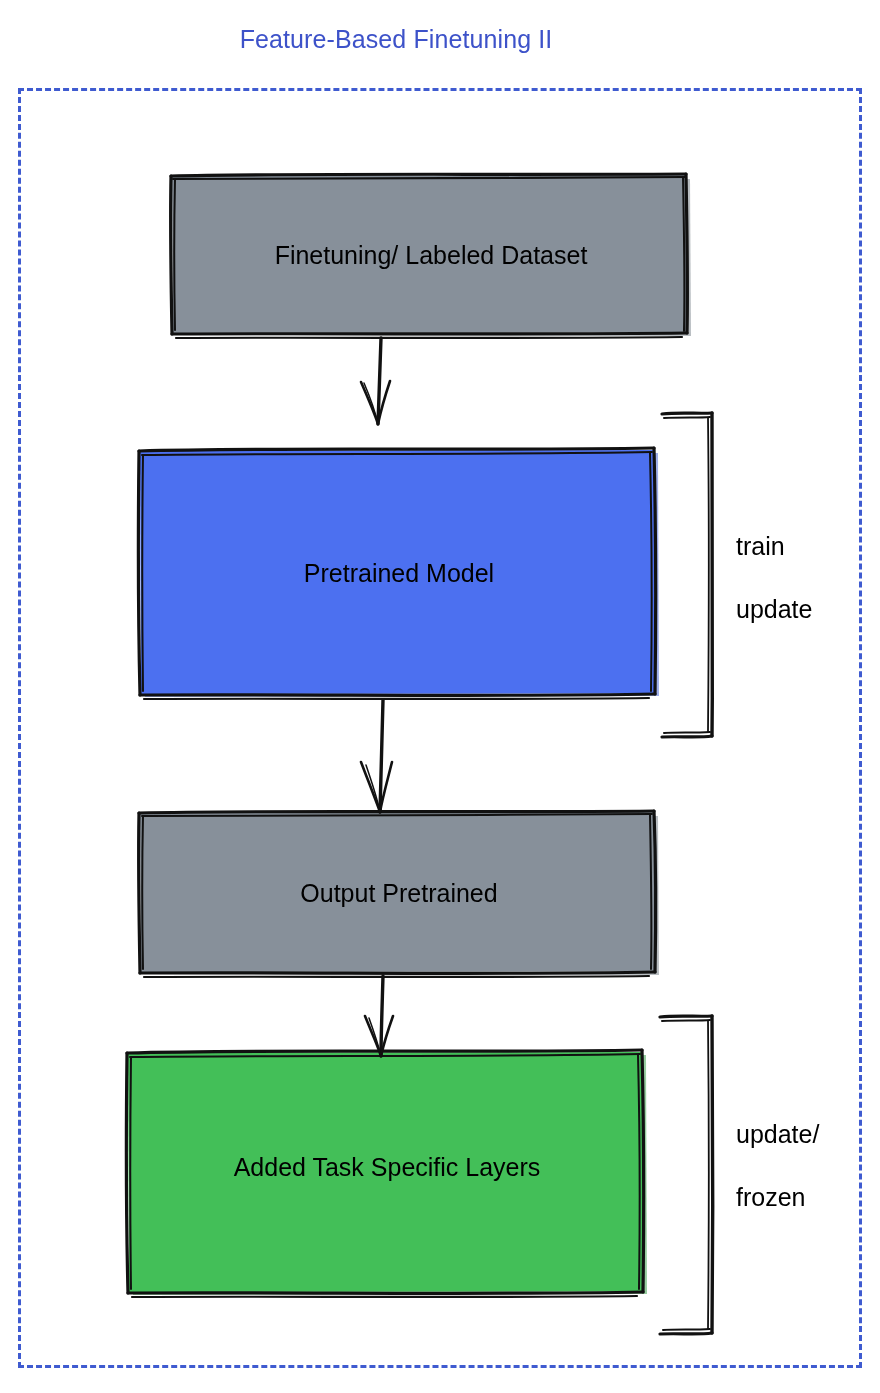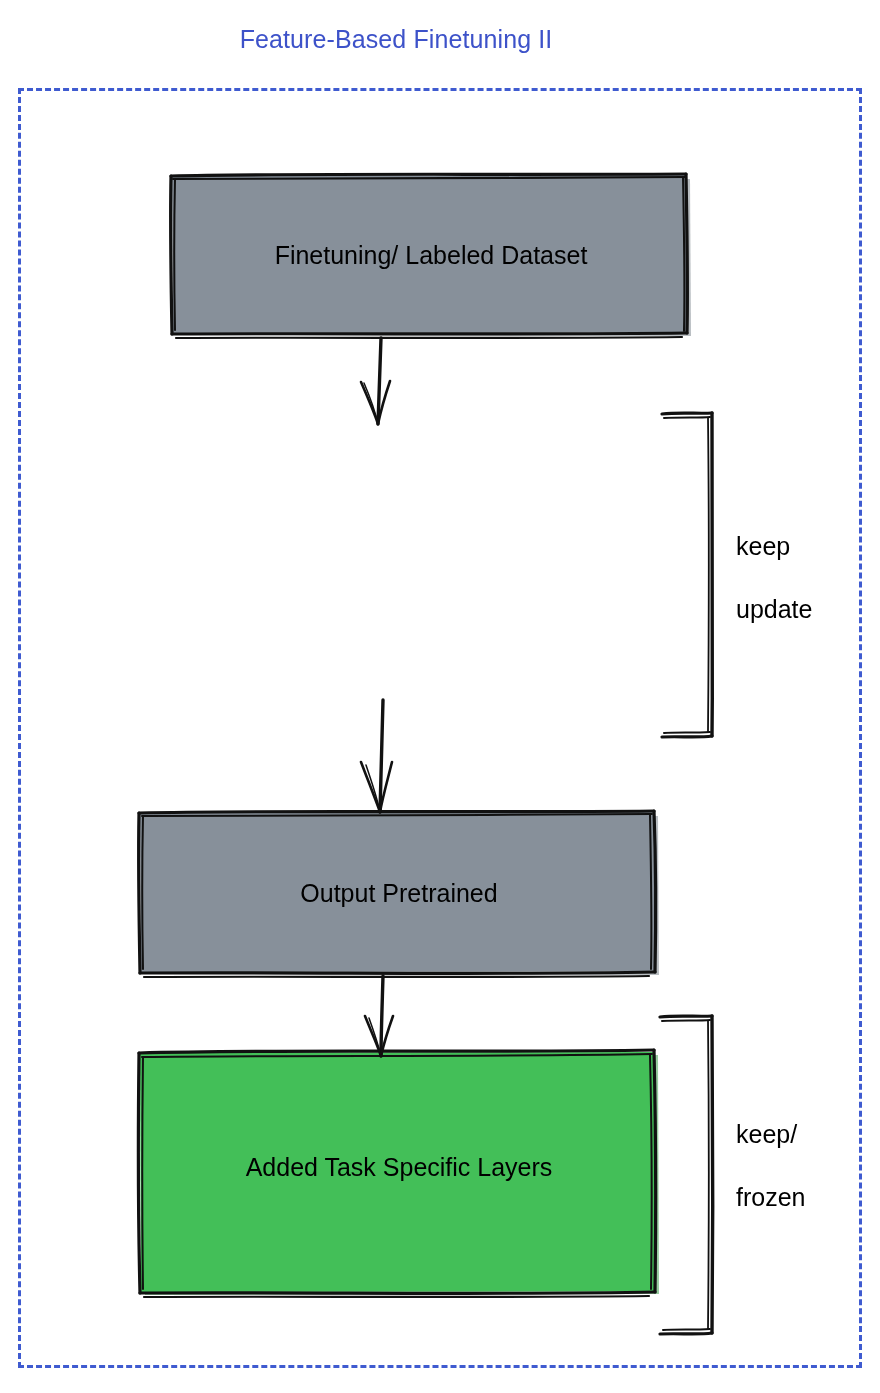--- a/index.html
+++ b/index.html
@@ -122,40 +122,57 @@
         <path d="M521,10 C522,60 523,120 522,164" fill="none" stroke="#111111" stroke-width="2" stroke-linecap="round"></path>
         <path d="M525,166 C380,168 170,166 10,167" fill="none" stroke="#111111" stroke-width="3.2" stroke-linecap="round"></path>
         <path d="M520,170 C360,172 160,170 14,171" fill="none" stroke="#111111" stroke-width="2.2" stroke-linecap="round"></path>
         <path d="M10,167 C9,115 8,60 9,9" fill="none" stroke="#111111" stroke-width="3.2" stroke-linecap="round"></path>
         <path d="M13,163 C12,112 12,58 13,12" fill="none" stroke="#111111" stroke-width="2" stroke-linecap="round"></path>
       </svg>
     </div>
     <div class="node-label">Finetuning/ Labeled Dataset</div>
   </div>
 
+  <div class="node" style="left:138px; top:450px; width:522px; height:246px;">
+    <div class="node-shell">
+      <svg width="538" height="262" viewBox="0 0 538 262" aria-hidden="true">
+        <path d="M14,12 L528,11 L529,254 L15,255 Z" fill="#3f5fd6" opacity="0.5"></path>
+        <path d="M10,9 L524,8 L525,251 L11,252 Z" fill="#4c70f0"></path>
+        <path d="M9,9 C140,5 340,9 524,6" fill="none" stroke="#111111" stroke-width="3.2" stroke-linecap="round"></path>
+        <path d="M12,13 C160,11 360,13 522,10" fill="none" stroke="#111111" stroke-width="2" stroke-linecap="round"></path>
+        <path d="M524,6 C526,90 526,180 525,252" fill="none" stroke="#111111" stroke-width="3.2" stroke-linecap="round"></path>
+        <path d="M520,11 C522,95 522,180 521,249" fill="none" stroke="#111111" stroke-width="2" stroke-linecap="round"></path>
+        <path d="M525,252 C380,255 170,252 10,253" fill="none" stroke="#111111" stroke-width="3.2" stroke-linecap="round"></path>
+        <path d="M519,256 C350,258 150,256 14,257" fill="none" stroke="#111111" stroke-width="2.2" stroke-linecap="round"></path>
+        <path d="M10,253 C8,170 8,90 9,9" fill="none" stroke="#111111" stroke-width="3.2" stroke-linecap="round"></path>
+        <path d="M13,249 C12,170 12,90 13,13" fill="none" stroke="#111111" stroke-width="2" stroke-linecap="round"></path>
+      </svg>
+    </div>
+    <div class="node-label">Pretrained Model</div>
+  </div>
 
   <div class="node" style="left:138px; top:812px; width:522px; height:162px;">
     <div class="node-shell">
       <svg width="538" height="178" viewBox="0 0 538 178" aria-hidden="true">
         <path d="M14,11 L528,12 L529,171 L15,170 Z" fill="#7f888f" opacity="0.55"></path>
         <path d="M10,9 L524,8 L525,167 L11,168 Z" fill="#87909a"></path>
         <path d="M9,9 C130,6 330,9 524,7" fill="none" stroke="#111111" stroke-width="3.2" stroke-linecap="round"></path>
         <path d="M12,12 C150,10 350,12 522,10" fill="none" stroke="#111111" stroke-width="2" stroke-linecap="round"></path>
         <path d="M524,7 C526,60 526,120 525,168" fill="none" stroke="#111111" stroke-width="3.2" stroke-linecap="round"></path>
         <path d="M520,11 C521,62 522,120 521,165" fill="none" stroke="#111111" stroke-width="2" stroke-linecap="round"></path>
         <path d="M525,168 C380,171 170,168 10,169" fill="none" stroke="#111111" stroke-width="3.2" stroke-linecap="round"></path>
         <path d="M519,172 C350,174 150,172 14,173" fill="none" stroke="#111111" stroke-width="2.2" stroke-linecap="round"></path>
         <path d="M10,169 C9,115 8,60 9,9" fill="none" stroke="#111111" stroke-width="3.2" stroke-linecap="round"></path>
         <path d="M13,165 C12,112 12,58 13,12" fill="none" stroke="#111111" stroke-width="2" stroke-linecap="round"></path>
       </svg>
     </div>
     <div class="node-label">Output Pretrained</div>
   </div>
 
-  <div class="node" style="left:138px; top:1052px; width:522px; height:230px;">
+  <div class="node" style="left:126px; top:1052px; width:522px; height:230px;">
     <div class="node-shell">
       <svg width="538" height="258" viewBox="0 0 538 258" aria-hidden="true">
         <path d="M14,12 L528,11 L529,250 L15,251 Z" fill="#2f9c42" opacity="0.5"></path>
         <path d="M10,9 L524,8 L525,247 L11,248 Z" fill="#43bf58"></path>
         <path d="M9,9 C140,5 340,9 524,6" fill="none" stroke="#111111" stroke-width="3.2" stroke-linecap="round"></path>
         <path d="M12,13 C160,11 360,13 522,10" fill="none" stroke="#111111" stroke-width="2" stroke-linecap="round"></path>
         <path d="M524,6 C526,90 526,175 525,248" fill="none" stroke="#111111" stroke-width="3.2" stroke-linecap="round"></path>
         <path d="M520,11 C522,92 522,176 521,245" fill="none" stroke="#111111" stroke-width="2" stroke-linecap="round"></path>
         <path d="M525,248 C380,251 170,248 10,249" fill="none" stroke="#111111" stroke-width="3.2" stroke-linecap="round"></path>
         <path d="M519,252 C350,254 150,252 14,253" fill="none" stroke="#111111" stroke-width="2.2" stroke-linecap="round"></path>
@@ -202,22 +219,22 @@
       <path d="M660,1017 C678,1015 700,1017 712,1016" fill="none" stroke="#111111" stroke-width="3.2" stroke-linecap="round"></path>
       <path d="M662,1021 C680,1020 700,1021 710,1020" fill="none" stroke="#111111" stroke-width="2" stroke-linecap="round"></path>
       <path d="M712,1016 C713,1110 713,1230 712,1333" fill="none" stroke="#111111" stroke-width="3.4" stroke-linecap="round"></path>
       <path d="M708,1021 C709,1112 709,1230 708,1329" fill="none" stroke="#111111" stroke-width="1.8" stroke-linecap="round"></path>
       <path d="M712,1333 C698,1335 678,1333 660,1334" fill="none" stroke="#111111" stroke-width="3.2" stroke-linecap="round"></path>
       <path d="M710,1329 C694,1330 676,1329 663,1330" fill="none" stroke="#111111" stroke-width="2" stroke-linecap="round"></path>
     </g>
   </svg>
 
   <div class="side-label" style="left:736px; top:500px;">
-    <div>keep</div>
+    <div>train</div>
     <div>update</div>
   </div>
 
   <div class="side-label" style="left:736px; top:1088px;">
-    <div>keep/</div>
+    <div>update/</div>
     <div>frozen</div>
   </div>
 
 </div>
 
 </body></html>

